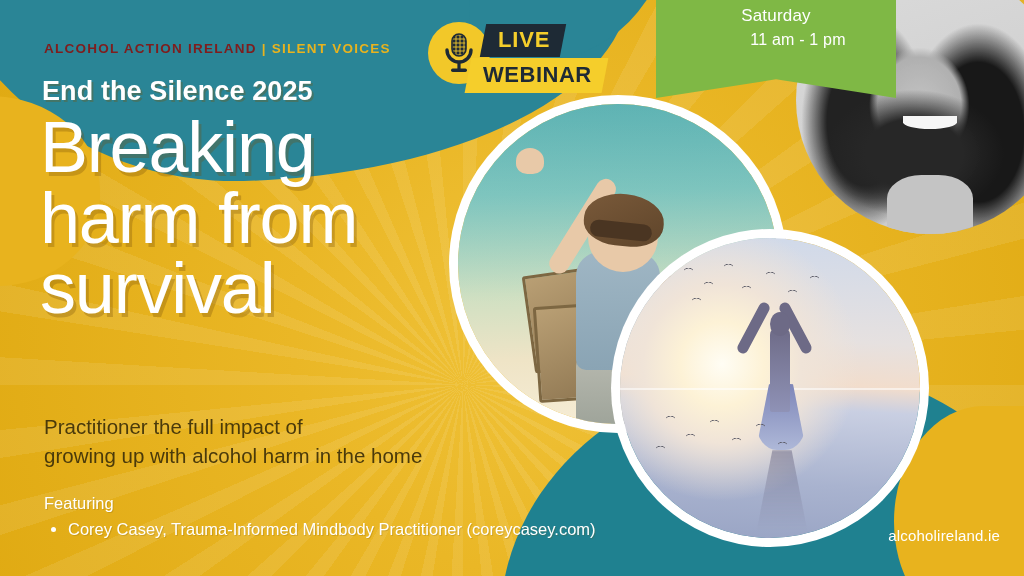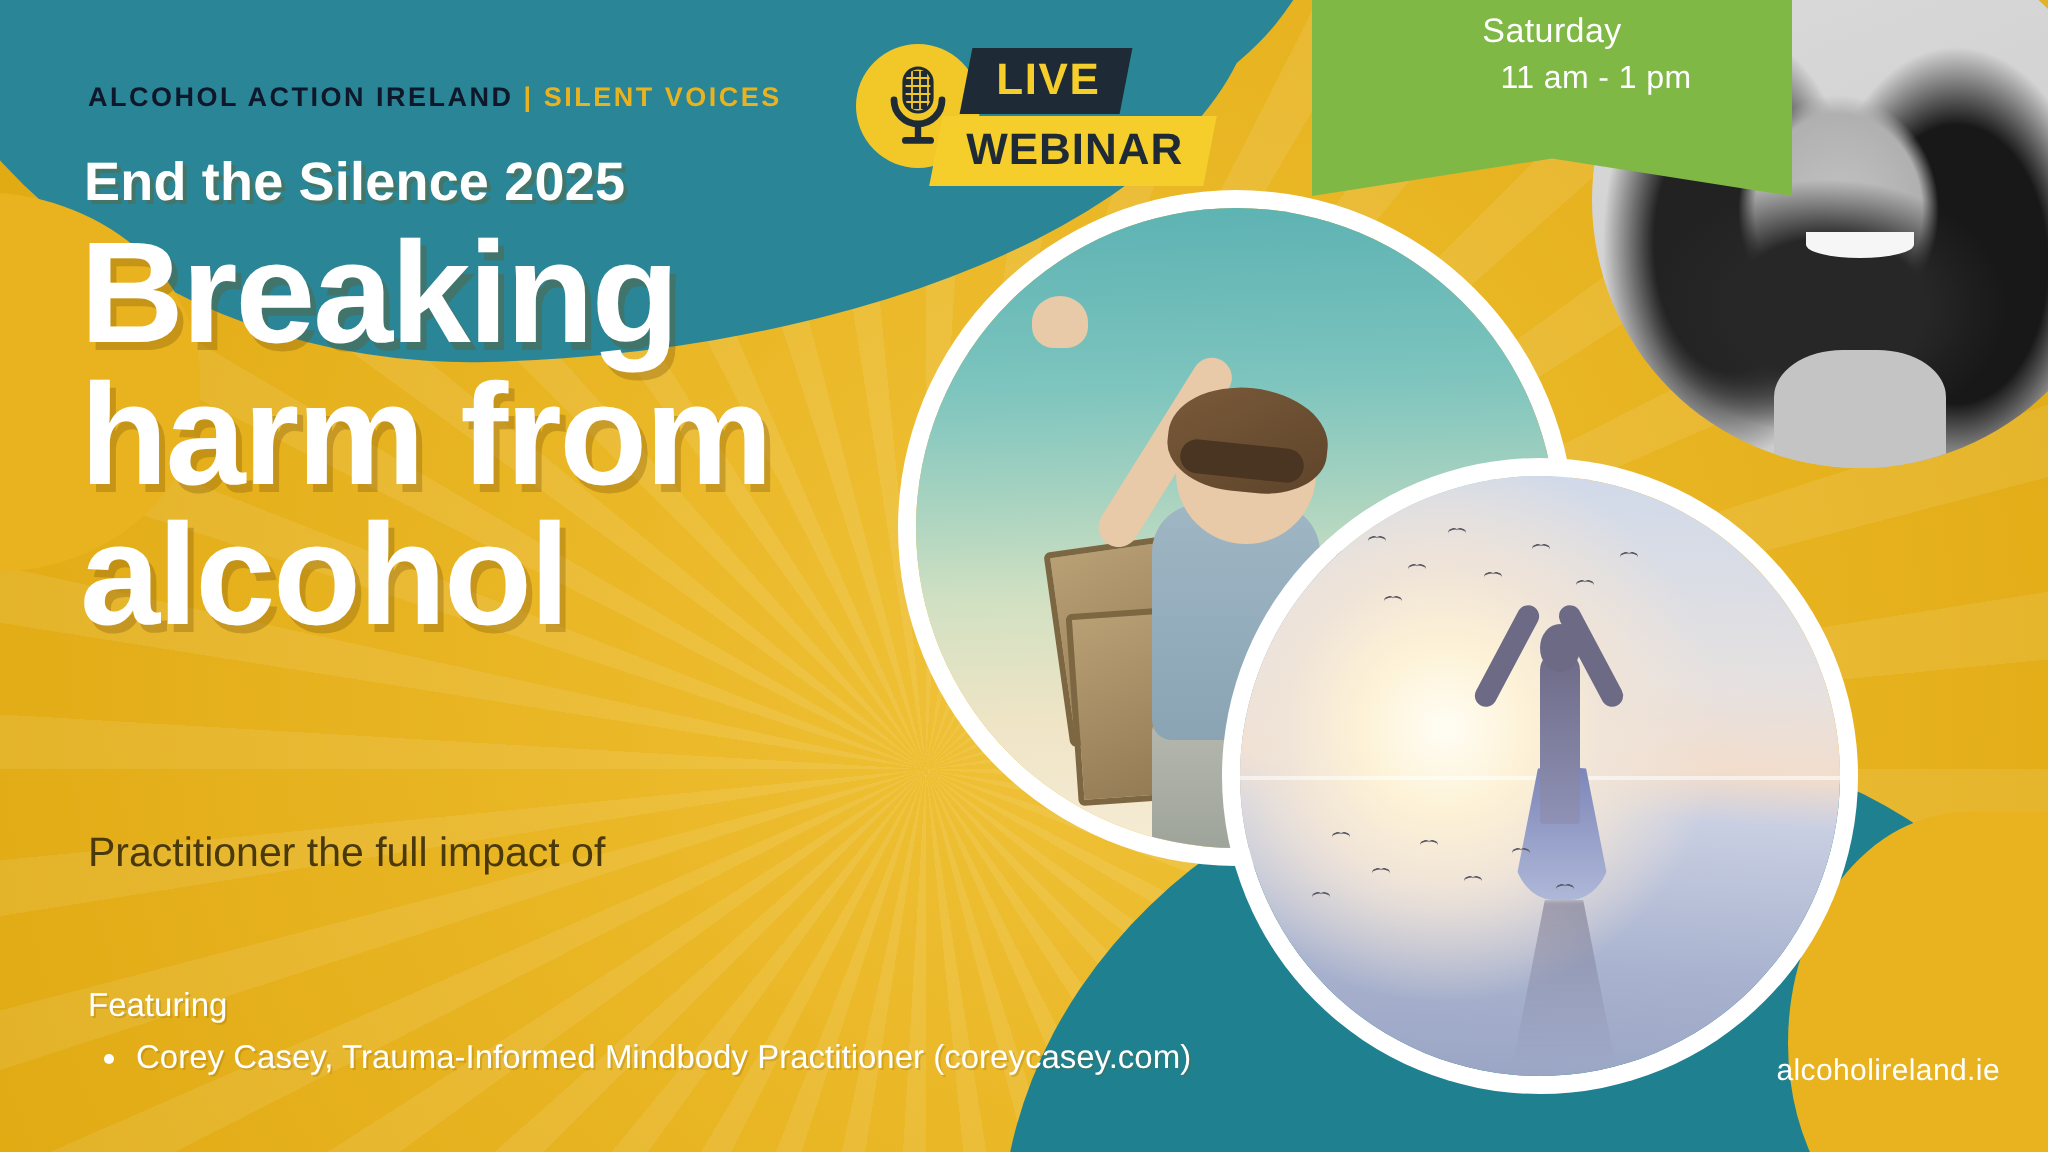--- a/index.html
+++ b/index.html
@@ -46,34 +46,34 @@
   .yellow-bottom-wedge{
     position:absolute;right:-20px;bottom:-40px;width:150px;height:210px;
     background:#E8B31E;border-radius:60% 0 0 40% / 55% 0 0 45%;
   }
 
   
   .eyebrow{
     position:absolute;left:44px;top:41px;
     font-size:13.5px;font-weight:700;letter-spacing:1.25px;white-space:nowrap;
   }
-  .eyebrow .org{color:#0f172a;}
+  .eyebrow .org{color:#7f1d1d;}
   .eyebrow .sep{color:#E8B31E;}
   .eyebrow .sub{color:#E8B31E;}
 
   .series{
     position:absolute;left:42px;top:76px;
     font-size:27px;font-weight:700;color:#ffffff;letter-spacing:.1px;
     text-shadow:2px 2px 0 rgba(120,85,10,.32);
     white-space:nowrap;
   }
 
   .headline{
     position:absolute;left:40px;top:112px;width:440px;
-    font-size:72px;line-height:.98;font-weight:700;color:#FFFFFF;
+    font-size:72px;line-height:.98;font-weight:400;color:#FFFFFF;
     letter-spacing:-1.2px;
     text-shadow:3px 4px 0 rgba(120,80,10,.30);
   }
   .headline div{white-space:nowrap;}
 
   .subhead{
     position:absolute;left:44px;top:412px;width:460px;
     font-size:20.5px;line-height:1.42;color:#4A3A0B;font-weight:400;
   }
   .subhead div{white-space:nowrap;}
@@ -259,25 +259,26 @@
     <span class="org">ALCOHOL ACTION IRELAND</span>
     <span class="sep">|</span>
     <span class="sub">SILENT VOICES</span>
   </div>
 
   <div class="series">End the Silence 2025</div>
 
   <div class="headline">
     <div>Breaking</div>
     <div>harm from</div>
-    <div>alcohol</div>
+    <div>survival</div>
   </div>
 
   <div class="subhead">
     <div>Practitioner the full impact of</div>
+    <div>growing up with alcohol harm in the home</div>
   </div>
 
   <div class="featuring">
     <span class="lead">Featuring</span>
     <ul>
       <li>Corey Casey, Trauma-Informed Mindbody Practitioner (coreycasey.com)</li>
     </ul>
   </div>
 
   <div class="badge">

